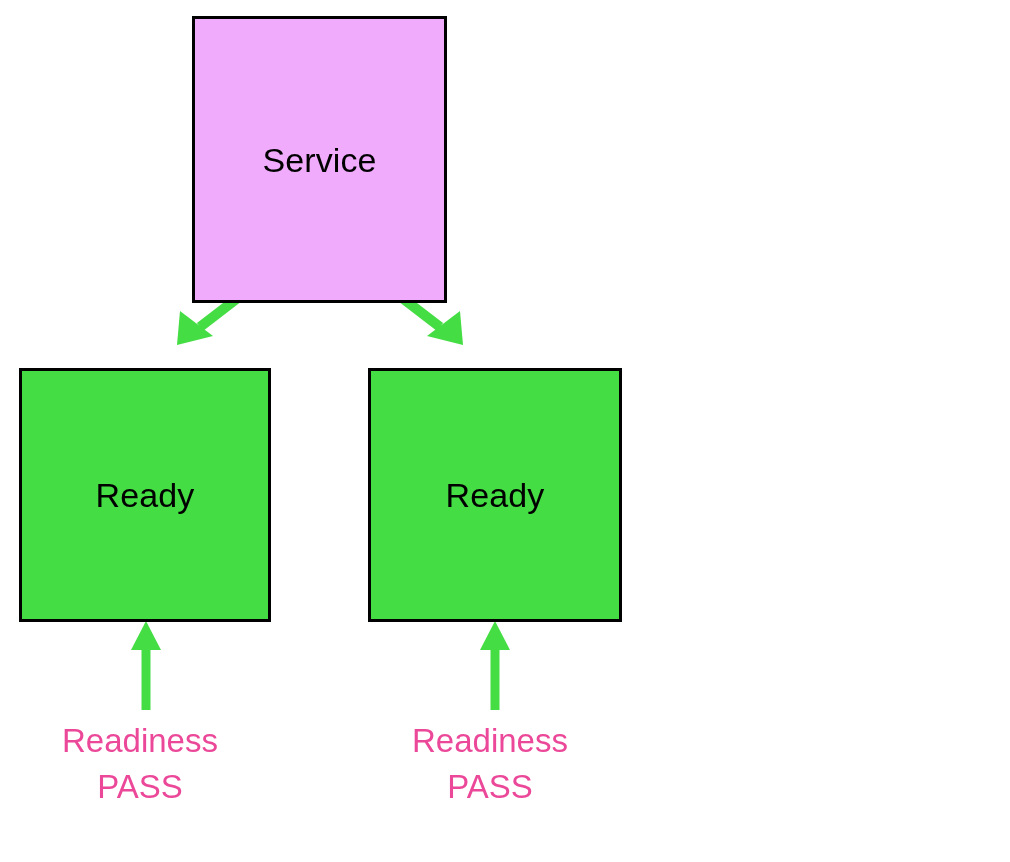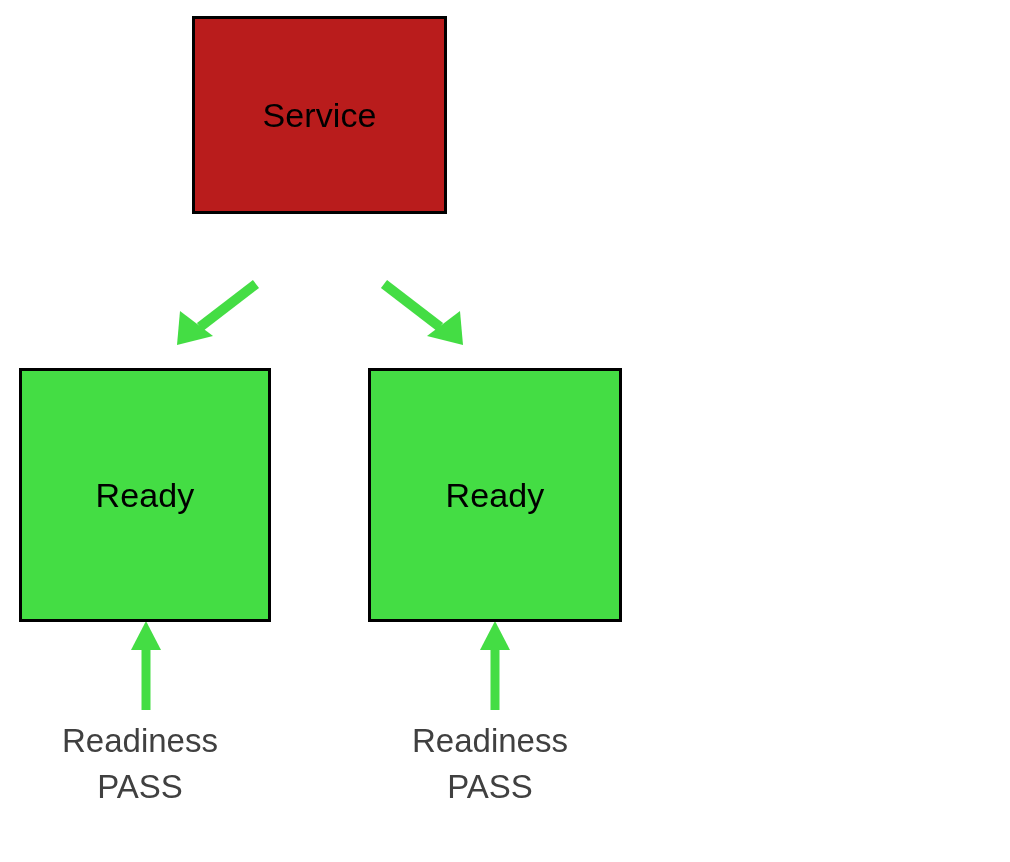--- a/index.html
+++ b/index.html
@@ -32,22 +32,22 @@
     line-height: 1;
     color: #000000;
     font-weight: 400;
     letter-spacing: 0.1px;
     user-select: none;
   }
   #service-node {
     left: 192px;
     top: 16px;
     width: 255px;
-    height: 198px;
-    background: #b91c1c;
+    height: 287px;
+    background: #f0abfc;
   }
   #ready-node-left {
     left: 19px;
     top: 368px;
     width: 252px;
     height: 254px;
     background: #44dd44;
   }
   #ready-node-right {
     left: 368px;
@@ -62,21 +62,21 @@
     top: 0;
     width: 1010px;
     height: 862px;
     pointer-events: none;
   }
   .caption {
     position: absolute;
     text-align: center;
     font-size: 33px;
     line-height: 46px;
-    color: #404040;
+    color: #ec4899;
     white-space: pre-line;
     user-select: none;
   }
   #caption-left {
     left: 0px;
     top: 718px;
     width: 280px;
   }
   #caption-right {
     left: 350px;

